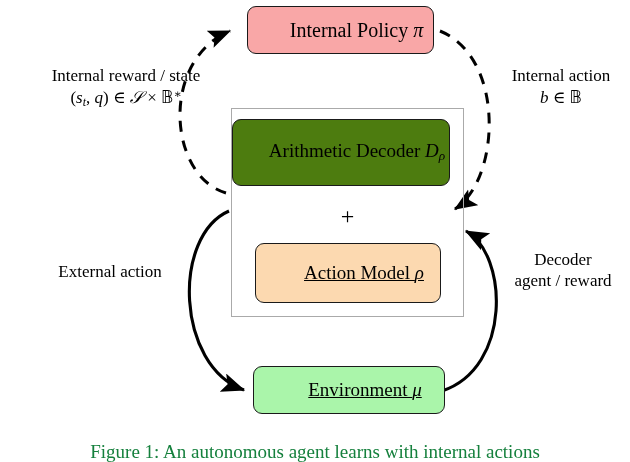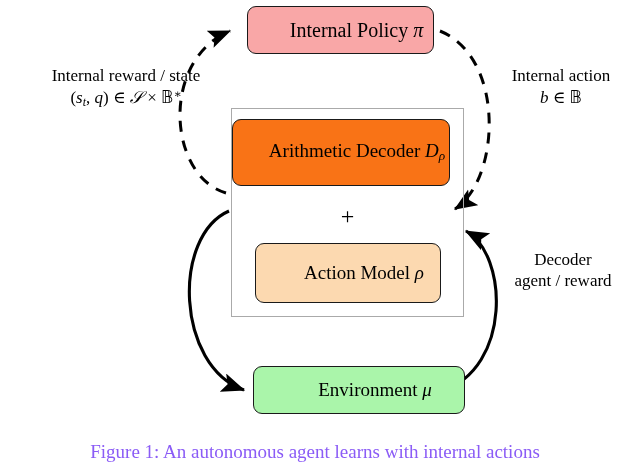--- a/index.html
+++ b/index.html
@@ -28,32 +28,34 @@
   }
   .node .lbl{display:block;}
 
   #policy-box{
     left:247px;top:6px;width:187px;height:48px;
     background:#f9a7a7;
     font-size:20px;
   }
   #decoder-box{
     left:232px;top:119px;width:218px;height:67px;
-    background:#f97316;
+    background:#4d7c0f;
     font-size:19px;
   }
   #action-model-box{
     left:255px;top:243px;width:186px;height:60px;
     background:#fcd9b0;
     font-size:19px;
+    text-decoration:underline;
   }
   #environment-box{
-    left:253px;top:366px;width:212px;height:48px;
+    left:253px;top:366px;width:192px;height:48px;
     background:#aaf5aa;
     font-size:19px;
+    text-decoration:underline;
   }
 
   #agent-container{
     position:absolute;
     left:231px;top:108px;width:233px;height:209px;
     border:1.1px solid #aaaaaa;
     background:transparent;
     box-sizing:border-box;
   }
   #plus-sign{
@@ -77,21 +79,21 @@
 
   .mi{font-style:italic;}
   .sub{font-size:0.7em;vertical-align:-0.22em;font-style:italic;}
   .sup{font-size:0.7em;vertical-align:0.45em;}
   .cal{font-family:"Liberation Serif","DejaVu Serif",serif;font-style:italic;}
   .bb{font-family:"DejaVu Sans","Liberation Sans",sans-serif;font-style:normal;}
 
   #caption{
     position:absolute;left:0;top:441px;width:630px;
     text-align:center;font-size:19px;
-    color:#8b5cf6;white-space:nowrap;overflow:hidden;height:21px;
+    color:#15803d;white-space:nowrap;overflow:hidden;height:21px;
   }
 </style>
 </head>
 <body>
 
 <div id="stage">
 
   <svg class="svg-layer" viewBox="0 0 630 462">
     <defs>
       <marker id="ah" markerWidth="9" markerHeight="9" refX="7.2" refY="3.1" orient="auto" markerUnits="strokeWidth">
@@ -134,20 +136,21 @@
     <div>Internal reward / state</div>
     <div class="l2">(<span class="mi">s</span><span class="sub">t</span>, <span class="mi">q</span>) ∈ <span class="cal">𝒮</span> × <span class="bb">𝔹</span><span class="sup">∗</span></div>
   </div>
 
   <div class="edge-label" id="label-internal-action">
     <div>Internal action</div>
     <div class="l2"><span class="mi">b</span> ∈ <span class="bb">𝔹</span></div>
   </div>
 
   <div class="edge-label" id="label-external-action">
+    <div>External action</div>
   </div>
 
   <div class="edge-label" id="label-external-state">
     <div>Decoder</div>
     <div>agent / reward</div>
   </div>
 
   <div id="caption">Figure 1: An autonomous agent learns with internal actions</div>
 
 </div>

